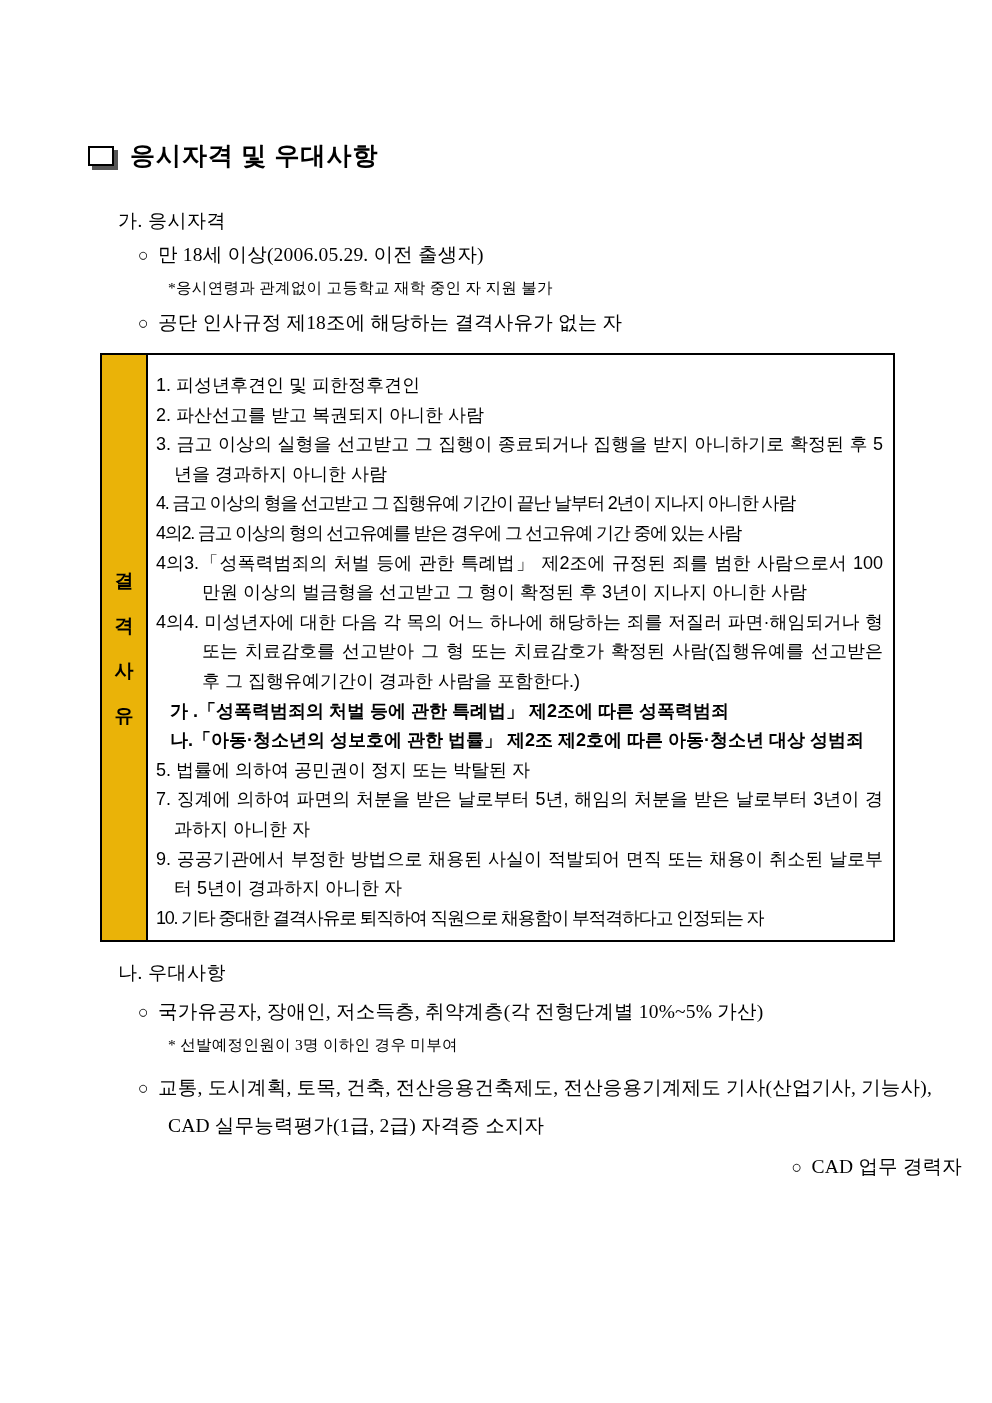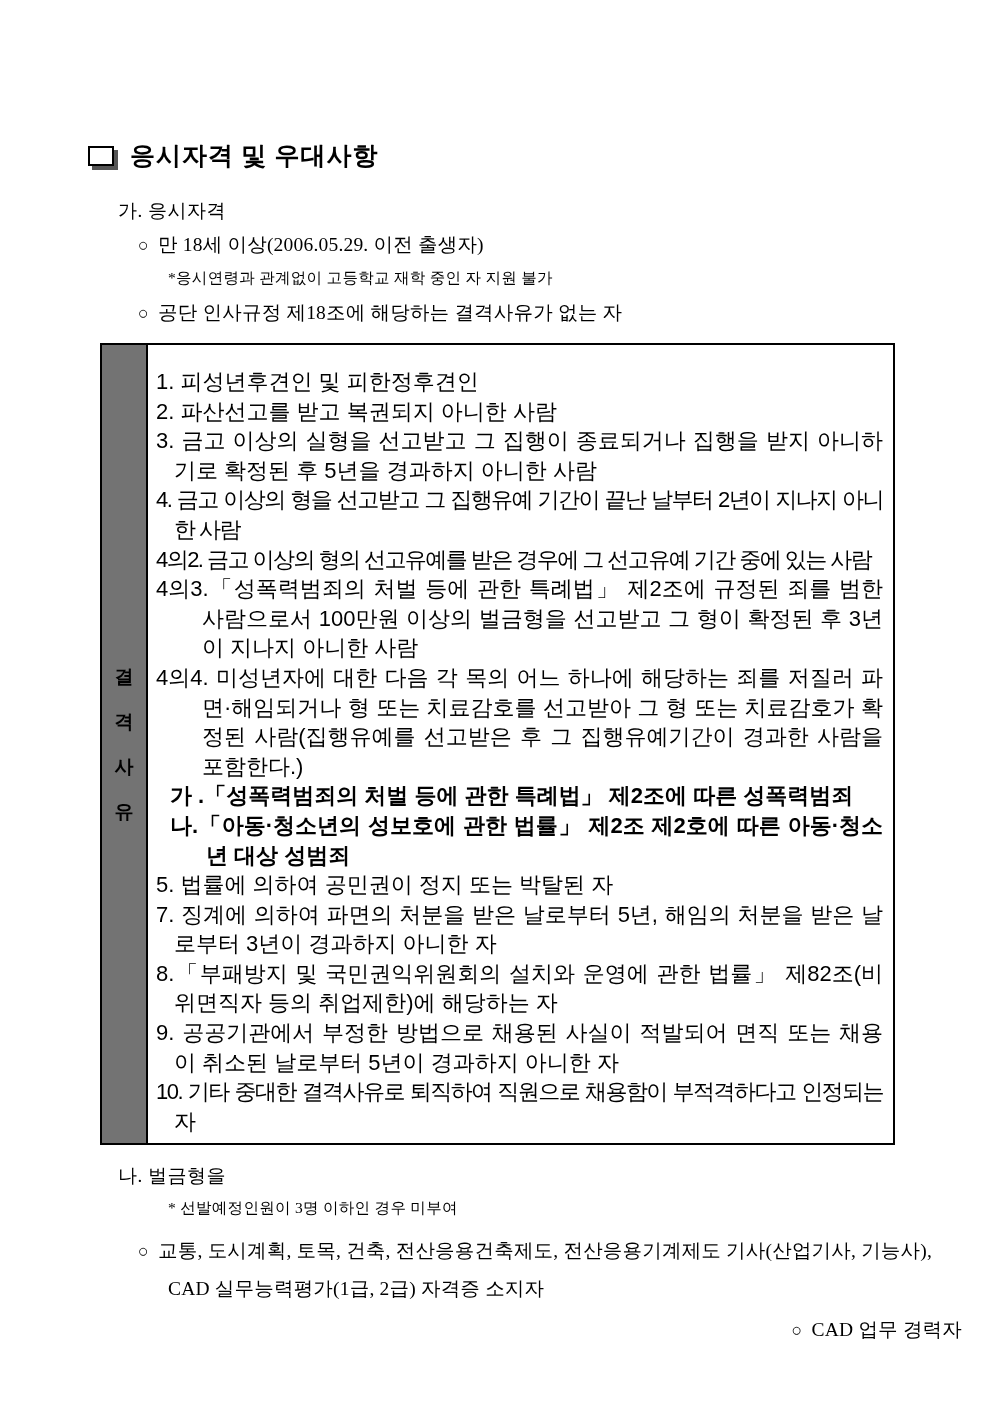--- a/index.html
+++ b/index.html
@@ -30,21 +30,21 @@
     flex: 0 0 auto;
   }
 
   
   .sec-heading {
     margin-left: 118px;
     font-size: 19px;
     line-height: 26px;
     letter-spacing: 0.5px;
   }
-  .h-a { margin-top: 25px; }
+  .h-a { margin-top: 35px; }
   .h-b { margin-top: 18px; }
 
   
   .bullet {
     margin-left: 138px;
     width: 794px;
     font-size: 19.5px;
     line-height: 38px;
     padding-left: 30px;
     text-indent: -30px;
@@ -61,39 +61,39 @@
   
   .tbl {
     margin: 16px 0 0 100px;
     width: 795px;
     border: 2px solid #000;
     display: flex;
     box-sizing: border-box;
   }
   .hcell {
     flex: 0 0 44px;
-    background: #737373;
+    background: #eab308;
     border-right: 2px solid #000;
     display: flex; align-items: center; justify-content: center;
     font-family: "Liberation Sans", "DejaVu Sans", sans-serif;
     font-weight: 700;
     font-size: 19px;
   }
   .hcell span {
     display: block;
     width: 1.15em;
     word-break: break-all;
     line-height: 45px;
     text-align: center;
   }
   .rows {
     flex: 1;
-    padding: 22px 10px 7px 8px;
+    padding: 16px 10px 7px 8px;
     font-family: "Liberation Sans", "DejaVu Sans", sans-serif;
-    font-size: 22px;
+    font-size: 18px;
     line-height: 29.6px;
     text-align: justify;
   }
   .row.n   { padding-left: 18px; text-indent: -18px; }
   .row.n2  { padding-left: 46px; text-indent: -46px; }
   .row.sub { margin-left: 14px; padding-left: 36px; text-indent: -36px; font-weight: bold; }
   .row.tight { letter-spacing: -0.07em; }
 </style>
 </head>
 <body>
@@ -124,28 +124,30 @@
         <div class="row n">2. 파산선고를 받고 복권되지 아니한 사람</div>
         <div class="row n">3. 금고 이상의 실형을 선고받고 그 집행이 종료되거나 집행을 받지 아니하기로 확정된 후 5년을 경과하지 아니한 사람</div>
         <div class="row n tight">4. 금고 이상의 형을 선고받고 그 집행유예 기간이 끝난 날부터 2년이 지나지 아니한 사람</div>
         <div class="row n2 tight">4의2. 금고 이상의 형의 선고유예를 받은 경우에 그 선고유예 기간 중에 있는 사람</div>
         <div class="row n2">4의3.「성폭력범죄의 처벌 등에 관한 특례법」 제2조에 규정된 죄를 범한 사람으로서 100만원 이상의 벌금형을 선고받고 그 형이 확정된 후 3년이 지나지 아니한 사람</div>
         <div class="row n2">4의4. 미성년자에 대한 다음 각 목의 어느 하나에 해당하는 죄를 저질러 파면·해임되거나 형 또는 치료감호를 선고받아 그 형 또는 치료감호가 확정된 사람(집행유예를 선고받은 후 그 집행유예기간이 경과한 사람을 포함한다.)</div>
         <div class="row sub">가 .「성폭력범죄의 처벌 등에 관한 특례법」 제2조에 따른 성폭력범죄</div>
         <div class="row sub">나.「아동·청소년의 성보호에 관한 법률」 제2조 제2호에 따른 아동·청소년 대상 성범죄</div>
         <div class="row n">5. 법률에 의하여 공민권이 정지 또는 박탈된 자</div>
         <div class="row n">7. 징계에 의하여 파면의 처분을 받은 날로부터 5년, 해임의 처분을 받은 날로부터 3년이 경과하지 아니한 자</div>
-        <div class="row n">8.「부패방지 및 국민권익위원회의 설치와 운영에 관한 법률」 제82조(비위면직자 등의 취업제한)에 해당하는 자</div>
         <div class="row n">9. 공공기관에서 부정한 방법으로 채용된 사실이 적발되어 면직 또는 채용이 취소된 날로부터 5년이 경과하지 아니한 자</div>
         <div class="row n tight">10. 기타 중대한 결격사유로 퇴직하여 직원으로 채용함이 부적격하다고 인정되는 자</div>
       </div>
   </div>
 
-  <div class="sec-heading h-b">나. 벌금형을</div>
+  <div class="sec-heading h-b">나. 우대사항</div>
 
+  <div class="bullet" style="margin-top:12px; line-height:28px;">
+    <span class="circ">○</span><span>국가유공자, 장애인, 저소득층, 취약계층(각 전형단계별 10%~5% 가산)</span>
+  </div>
   <div class="note" style="margin-top:8px;">* 선발예정인원이 3명 이하인 경우 미부여</div>
   <div class="bullet" style="margin-top:13px;">
     <span class="circ">○</span><span>교통, 도시계획, 토목, 건축, 전산응용건축제도, 전산응용기계제도 기사(산업기사, 기능사), CAD 실무능력평가(1급, 2급) 자격증 소지자</span>
   </div>
   <div class="bullet" style="margin-top:8px; line-height:28px;text-align:right;">
     <span class="circ">○</span><span>CAD 업무 경력자</span>
   </div>
 
 </div>
 

